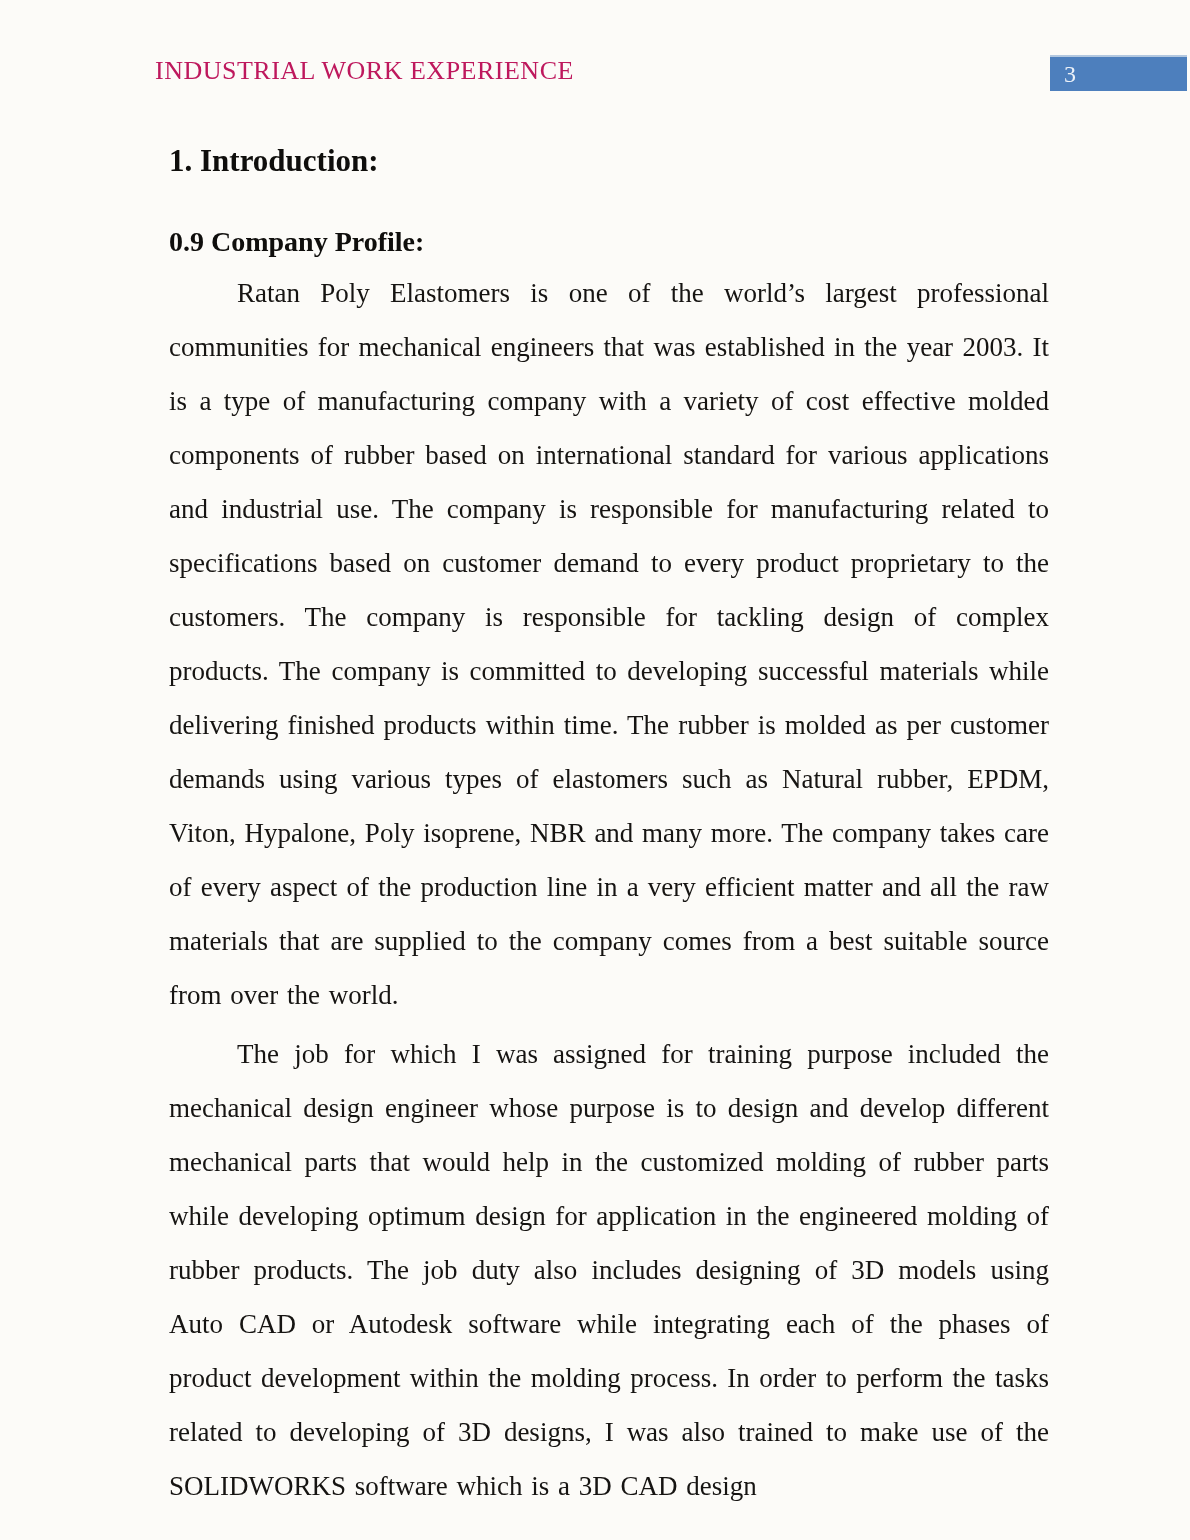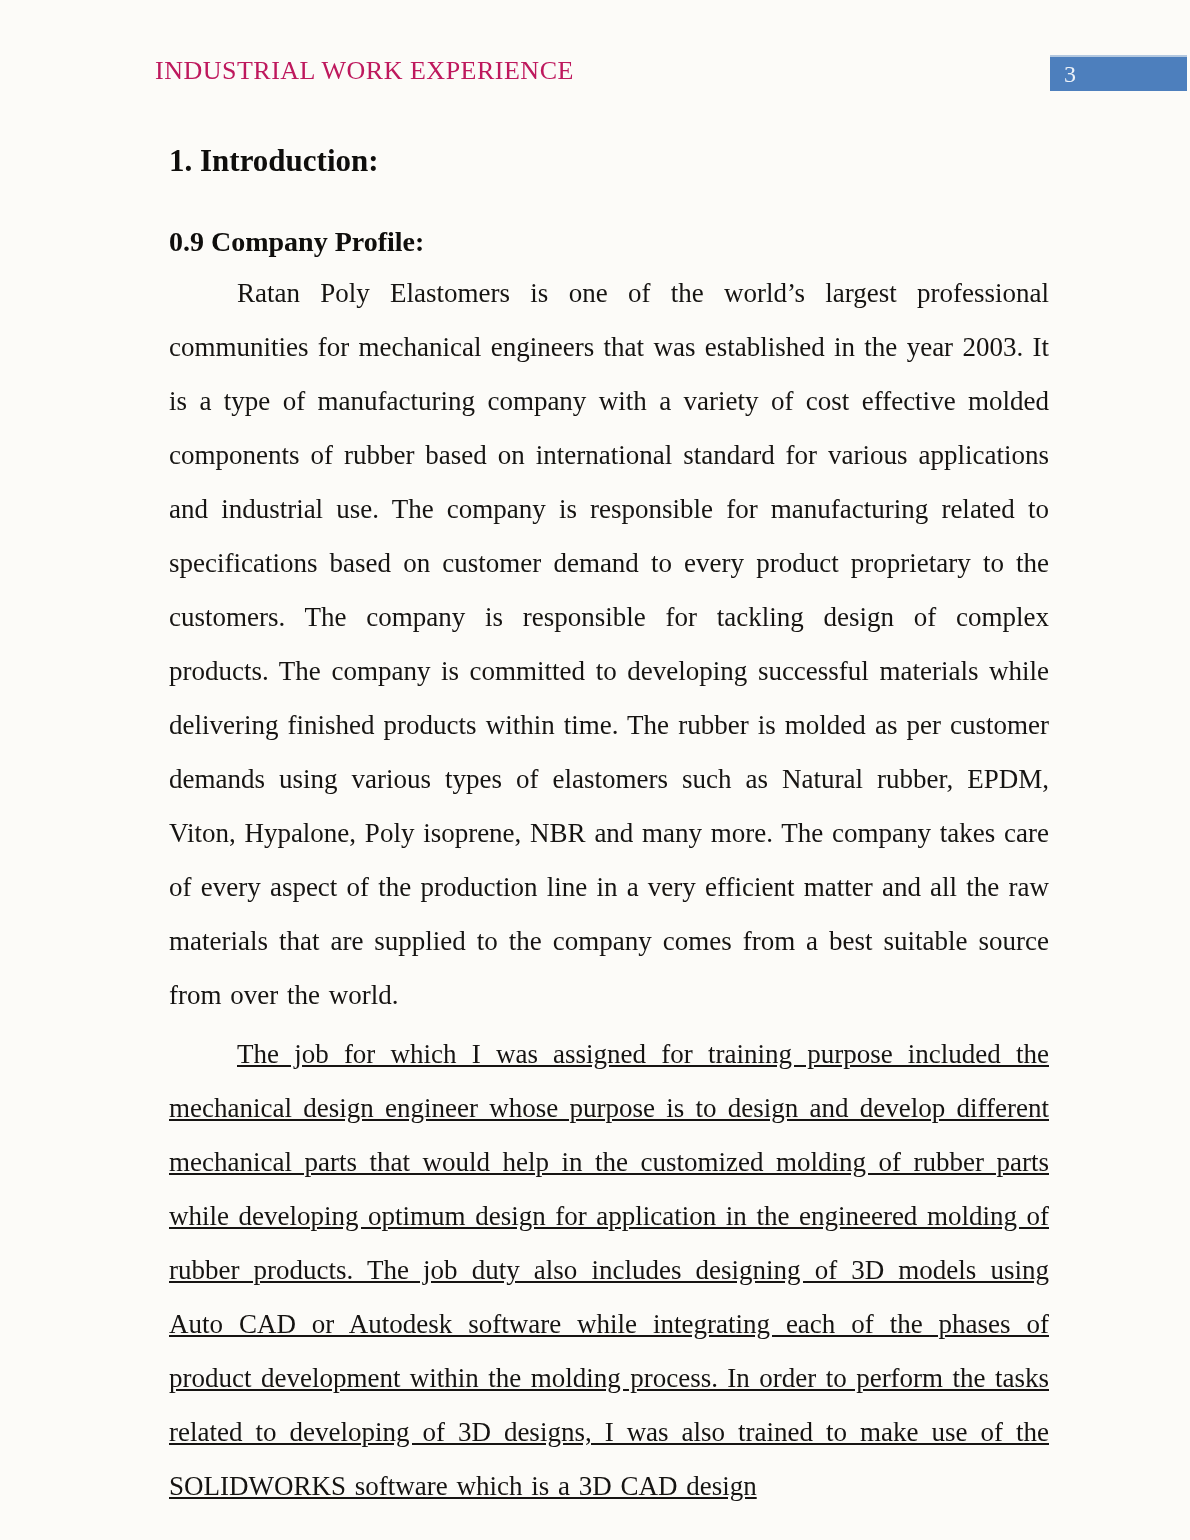--- a/index.html
+++ b/index.html
@@ -71,21 +71,20 @@
     margin: 8px 0 0 0;
     font-size: 27px;
     line-height: 54px;
     text-align: justify;
     text-align-last: left;
     text-indent: 68px;
     word-spacing: 2px;
   }
   .doc-p.job {
     margin-top: 5px;
-    text-decoration: underline;
   }
 </style>
 </head>
 <body>
 
 <div class="page">
 
   <div class="header-title">INDUSTRIAL WORK EXPERIENCE</div>
 
   <div class="page-badge">

